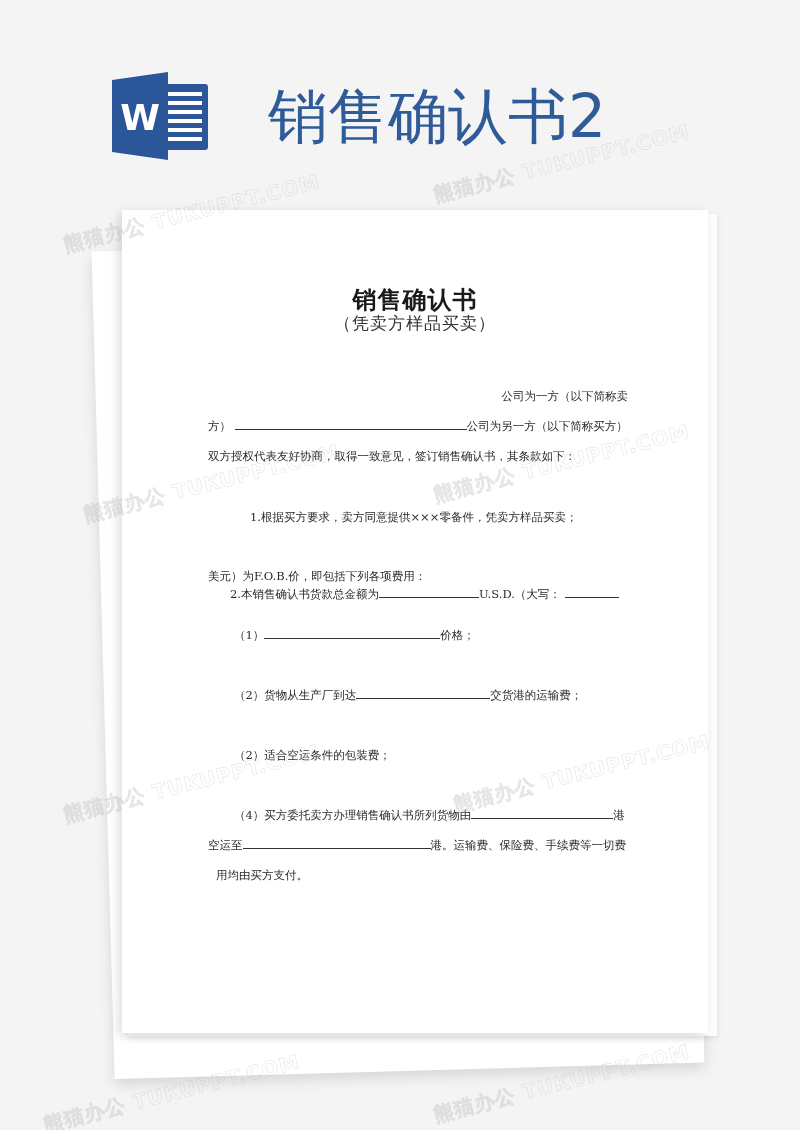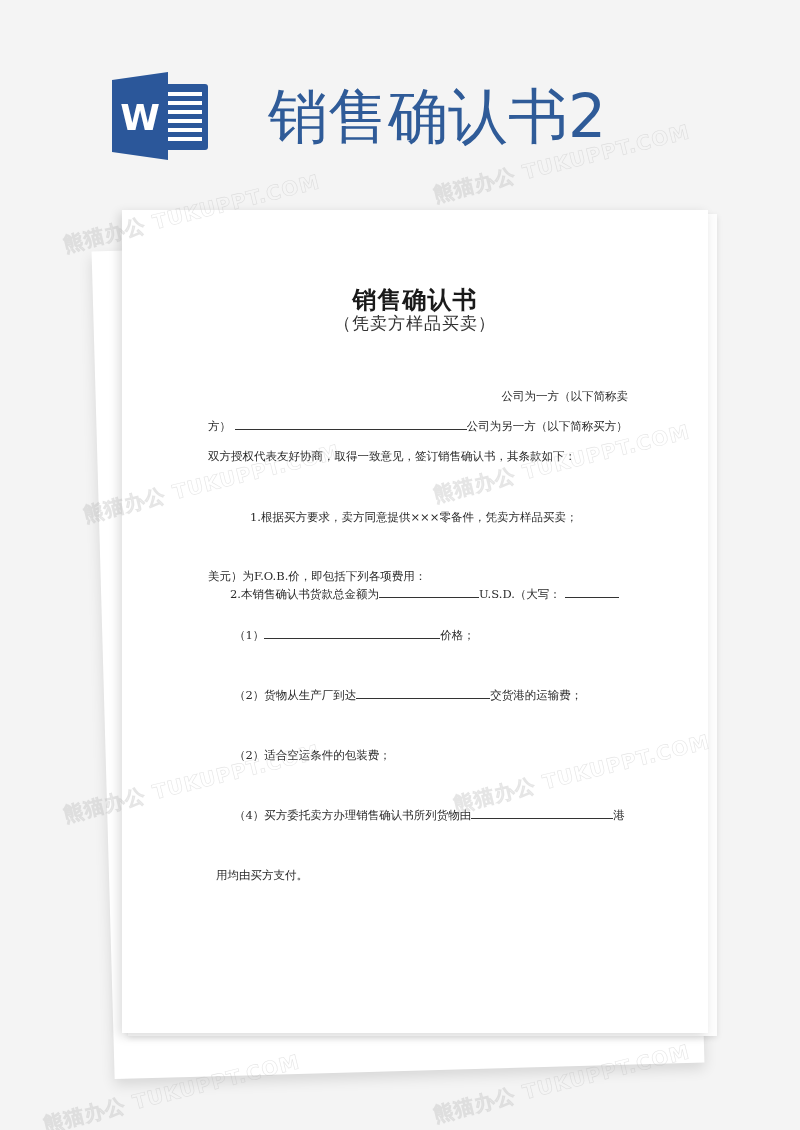--- a/index.html
+++ b/index.html
@@ -169,20 +169,23 @@
   </div>
 
   <div class="line" style="left:112px; top:537px;">
     <span>（2）适合空运条件的包装费；</span>
   </div>
 
   <div class="line" style="left:112px; top:597px;">
     <span>（4）买方委托卖方办理销售确认书所列货物由</span><span class="blank" style="width:142px;"></span><span>港</span>
   </div>
 
+  <div class="line" style="left:86px; top:627px;">
+    <span>空运至</span><span class="blank" style="width:188px;"></span><span>港。运输费、保险费、手续费等一切费</span>
+  </div>
 
   <div class="line" style="left:94px; top:657px;">
     <span>用均由买方支付。</span>
   </div>
 </div>
 
 <div class="wm" style="left:430px; top:150px;">熊猫办公 TUKUPPT.COM</div>
 <div class="wm" style="left:60px; top:200px;">熊猫办公 TUKUPPT.COM</div>
 <div class="wm" style="left:80px; top:470px;">熊猫办公 TUKUPPT.COM</div>
 <div class="wm" style="left:430px; top:450px;">熊猫办公 TUKUPPT.COM</div>

